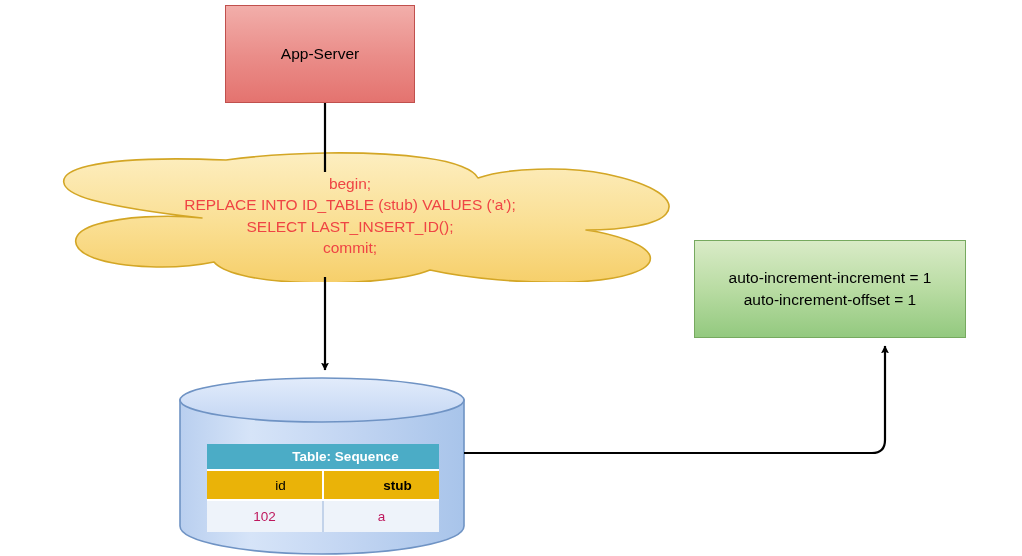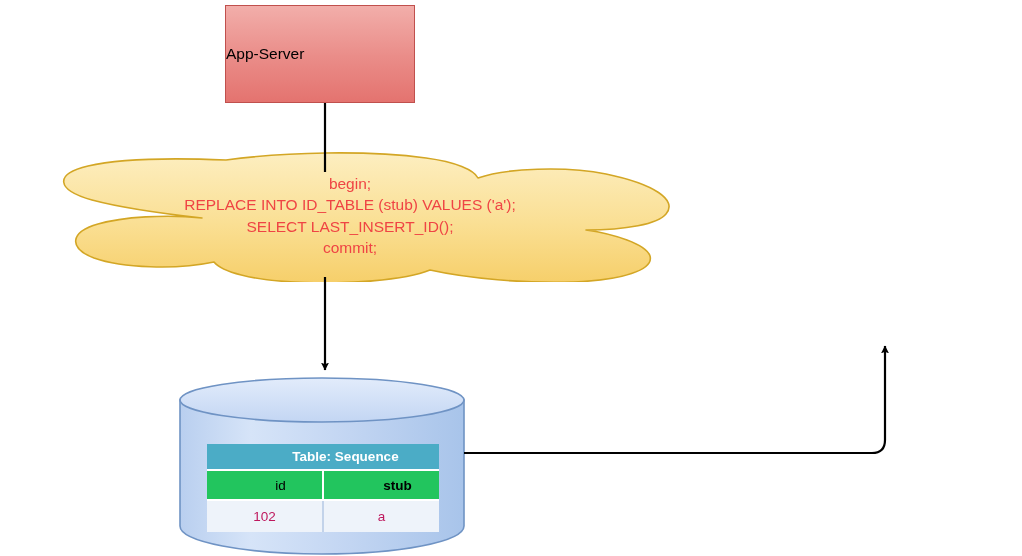--- a/index.html
+++ b/index.html
@@ -25,21 +25,21 @@
   #app-server-node {
     left: 225px;
     top: 5px;
     width: 190px;
     height: 98px;
     background: linear-gradient(to bottom, #f2aeaa 0%, #ea8d89 52%, #e4736f 100%);
     border: 1.5px solid #c0504d;
     box-sizing: border-box;
     display: flex;
     align-items: center;
-    justify-content: flex-start;
+    justify-content: center;
   }
   #app-server-node .node-label {
     font-size: 15.5px;
     color: #000000;
     text-align: center;
     line-height: 1.2;
   }
 
   
   #cloud-node {
@@ -109,21 +109,21 @@
   #sequence-table .tbl-title {
     background: #4bacc6;
     color: #ffffff;
     font-weight: bold;
     font-size: 13.5px;
     height: 25px;
     border-bottom: 2px solid #ffffff;
     padding-left: 45px;
   }
   #sequence-table .tbl-head {
-    background: #22c55e;
+    background: #eab308;
     color: #000000;
     font-size: 13.5px;
     height: 28px;
     border-right: 2px solid #ffffff;
     border-bottom: 2px solid #ffffff;
     padding-left: 32px;
   }
   #sequence-table .tbl-head.last { border-right: none; font-weight: bold; }
   #sequence-table .tbl-cell {
     background: #eef3fa;
@@ -177,20 +177,24 @@
                C 140 62, 96 56, 66 48
                C 30 38, 28 22, 62 14
                C 96 6, 152 6, 200 8 Z" fill="url(#cloudGrad)" stroke="#d3a625" stroke-width="1.6" stroke-linejoin="round"></path>
     </svg>
   </div>
   <div class="abs" id="cloud-text">begin;
 REPLACE INTO ID_TABLE (stub) VALUES ('a');
 SELECT LAST_INSERT_ID();
 commit;</div>
 
+  <div class="abs" id="config-node">
+    <div class="node-label">auto-increment-increment = 1
+auto-increment-offset = 1</div>
+  </div>
 
   <div class="abs" id="database-node">
     <svg width="292" height="182" viewBox="0 0 292 182">
       <defs>
         <linearGradient id="cylBody" x1="0" y1="0" x2="1" y2="0">
           <stop offset="0%" stop-color="#b9cfef"></stop>
           <stop offset="25%" stop-color="#d6e4f8"></stop>
           <stop offset="60%" stop-color="#c2d5f2"></stop>
           <stop offset="100%" stop-color="#a8c4ea"></stop>
         </linearGradient>

